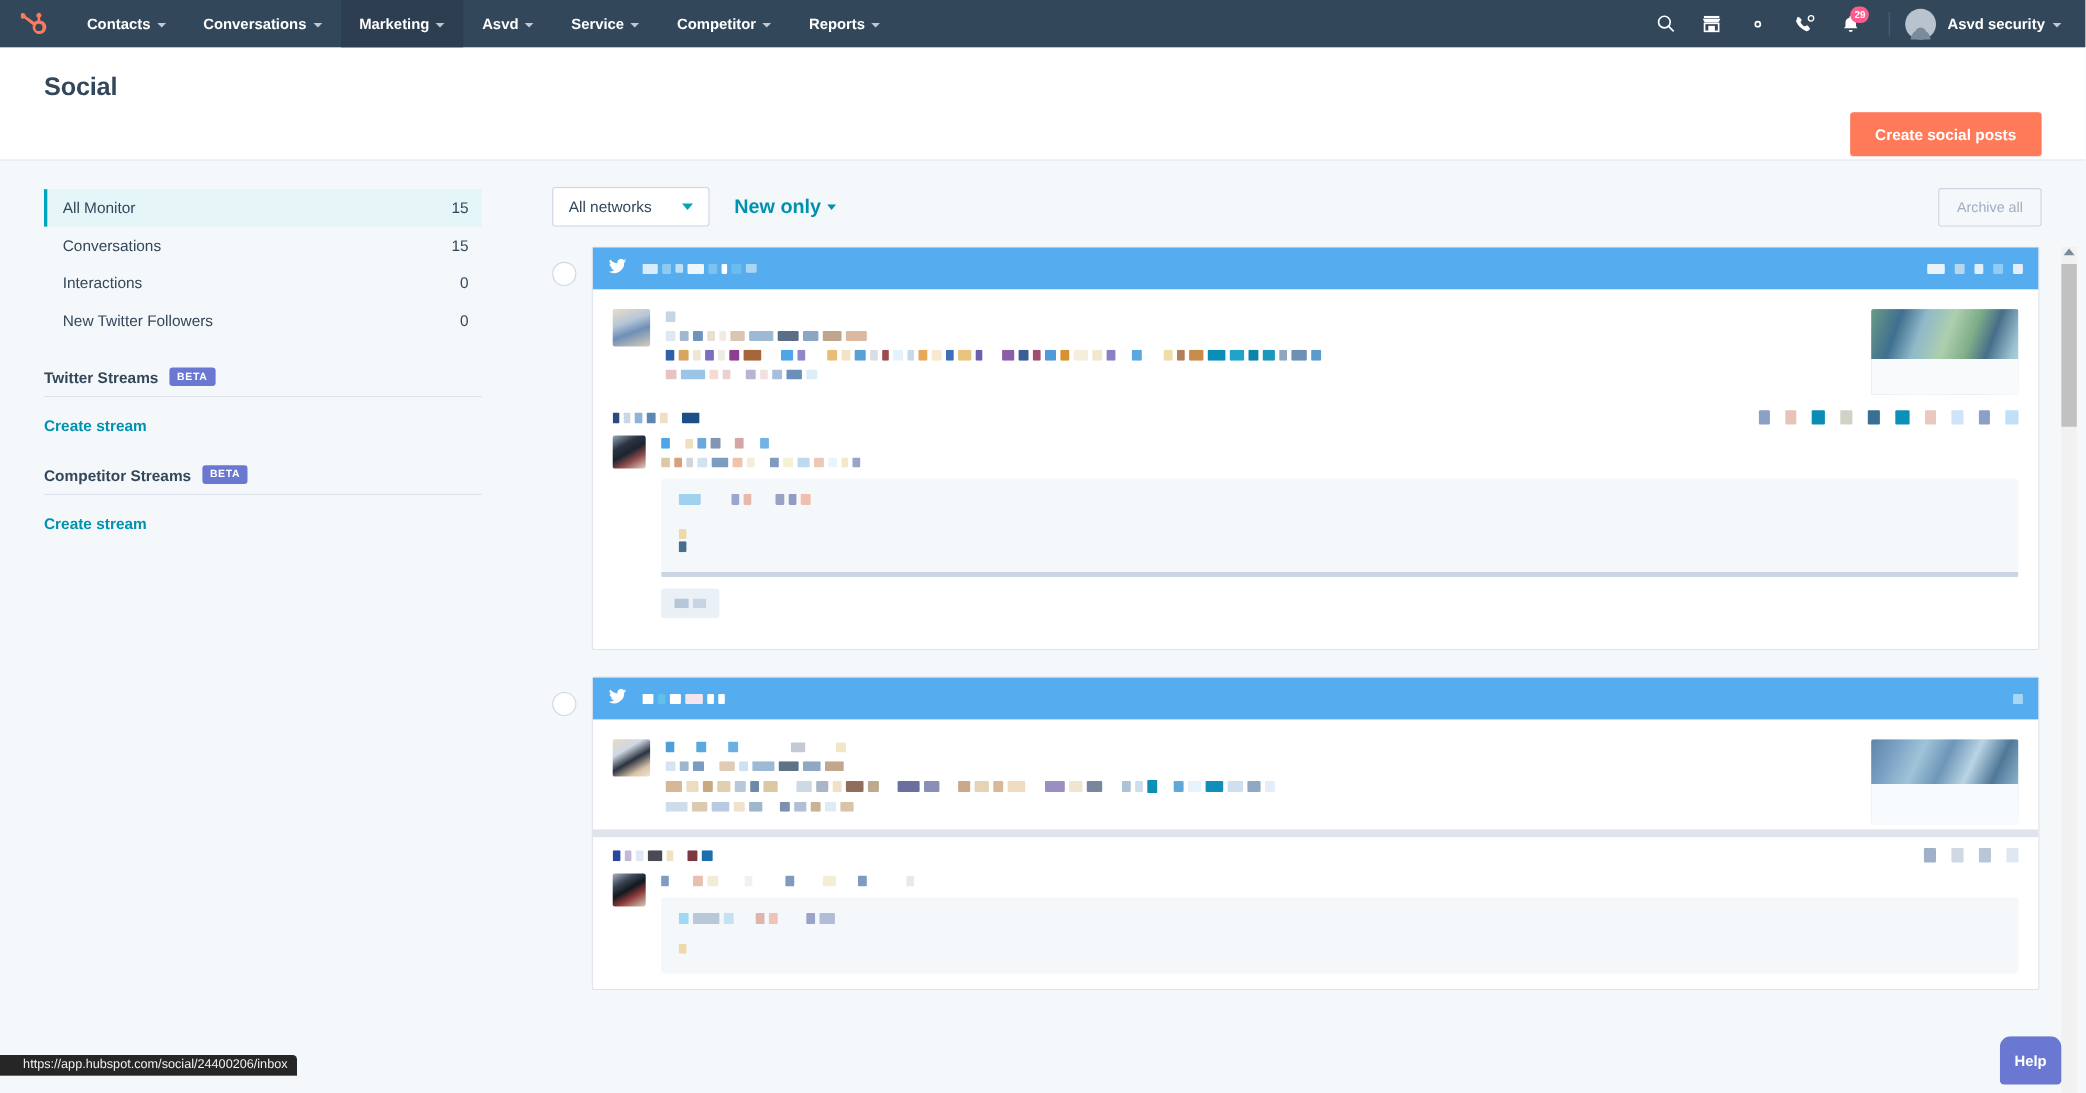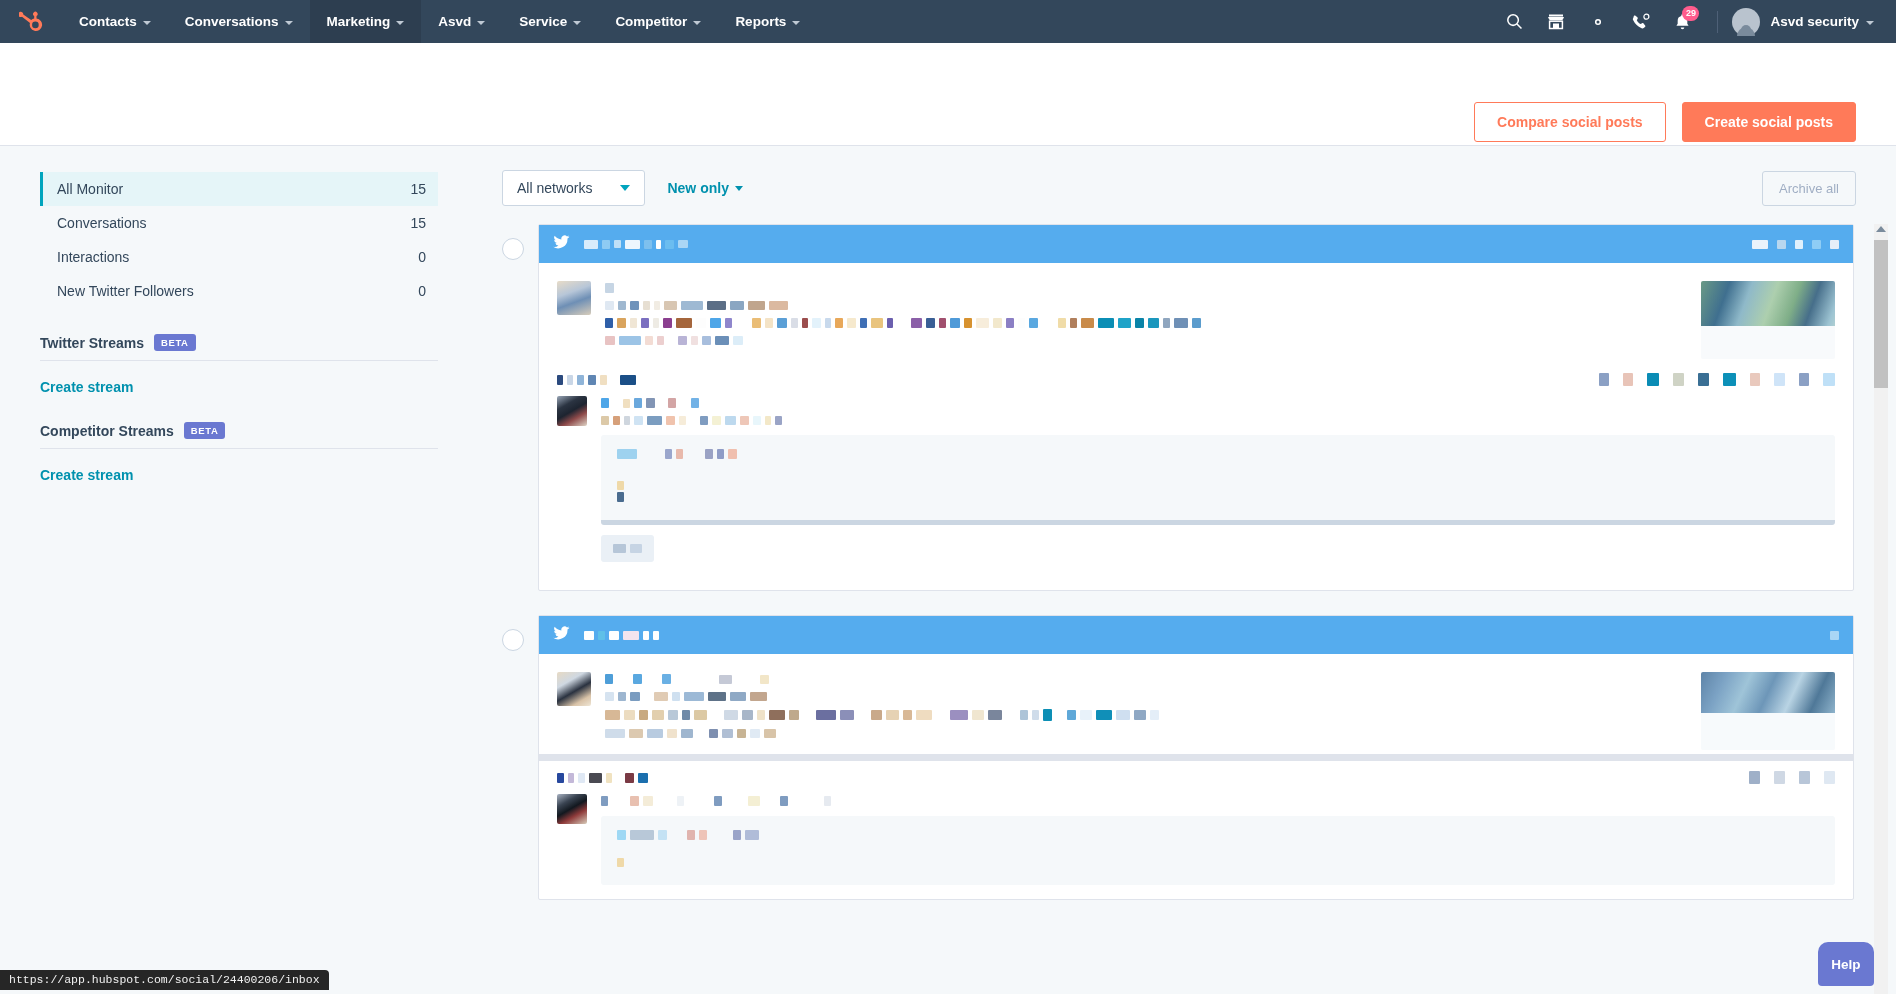--- a/index.html
+++ b/index.html
@@ -122,21 +122,21 @@
   .select-box {
     border: 1px solid #cbd6e2; background: #fff; border-radius: 3px;
     padding: 9px 14px; font-size: 14px; color: #33475b;
     display: flex; align-items: center; gap: 28px; cursor: pointer; min-width: 138px;
   }
   .select-caret {
     width: 0; height: 0; border-left: 5px solid transparent;
     border-right: 5px solid transparent; border-top: 6px solid #00a4bd;
   }
   .filter-link {
-    font-size: 14px; font-weight: bold; color: #0091ae; cursor: pointer;
+    font-size: 18px; font-weight: bold; color: #0091ae; cursor: pointer;
     display: flex; align-items: center; gap: 6px;
   }
   .filter-caret {
     width: 0; height: 0; border-left: 4px solid transparent;
     border-right: 4px solid transparent; border-top: 5px solid #0091ae;
   }
   .archive-all-btn {
     margin-left: auto; border: 1px solid #cbd6e2; background: #f5f8fa;
     color: #a0aec4; font-size: 13px; border-radius: 3px;
     padding: 9px 16px; cursor: default;
@@ -214,23 +214,23 @@
     position: fixed; right: 22px; bottom: 8px;
     width: 56px; height: 44px; background: #6a78d1;
     border-radius: 10px 10px 4px 4px; color: #fff;
     font-size: 13.5px; font-weight: bold;
     display: flex; align-items: center; justify-content: center;
     cursor: pointer; z-index: 60;
   }
 
   
   .status-bar {
-    position: fixed; left: 0; bottom: 4px; background: #262626; color: #f1f1f1;
-    font-size: 11.5px; padding: 3px 9px 4px 9px; border-radius: 0 4px 0 0;
-    z-index: 70; white-space: nowrap; font-family: Liberation Mono, monospace;
+    position: fixed; left: 0; bottom: 16px; background: #262626; color: #f1f1f1;
+    font-size: 11.5px; padding: 3px 9px 4px 21px; border-radius: 0 4px 0 0;
+    z-index: 70; white-space: nowrap; font-family: Liberation Sans, sans-serif;
   }
 </style>
 </head>
 <body>
 
 <div class="topnav">
   <div class="hs-logo">
     <svg width="24" height="26" viewBox="0 0 24 26">
       <path d="M17.5 9.6V6.9a2.2 2.2 0 1 0-2.3 0v2.7a6.3 6.3 0 0 0-3 1.3L4.3 5.6a2.6 2.6 0 1 0-1.3 2.1l8 6.2a6.2 6.2 0 1 0 6.5-4.3zm-1.1 9.6a3.3 3.3 0 1 1 0-6.6 3.3 3.3 0 0 1 0 6.6z" fill="#ff7a59"></path>
     </svg>
@@ -309,23 +309,23 @@
       </div>
     </div>
     <div class="account-name">
       <span>Asvd security</span>
       <span class="caret-down"></span>
     </div>
   </div>
 </div>
 
 <div class="page-header">
+  <div class="page-title">Social</div>
 
   <div class="header-actions">
-    <div class="btn btn-secondary">Compare social posts</div>
     <div class="btn btn-primary">Create social posts</div>
   </div>
 
 </div>
 
 <div class="body-wrap">
 
   <div class="sidebar">
 
 

